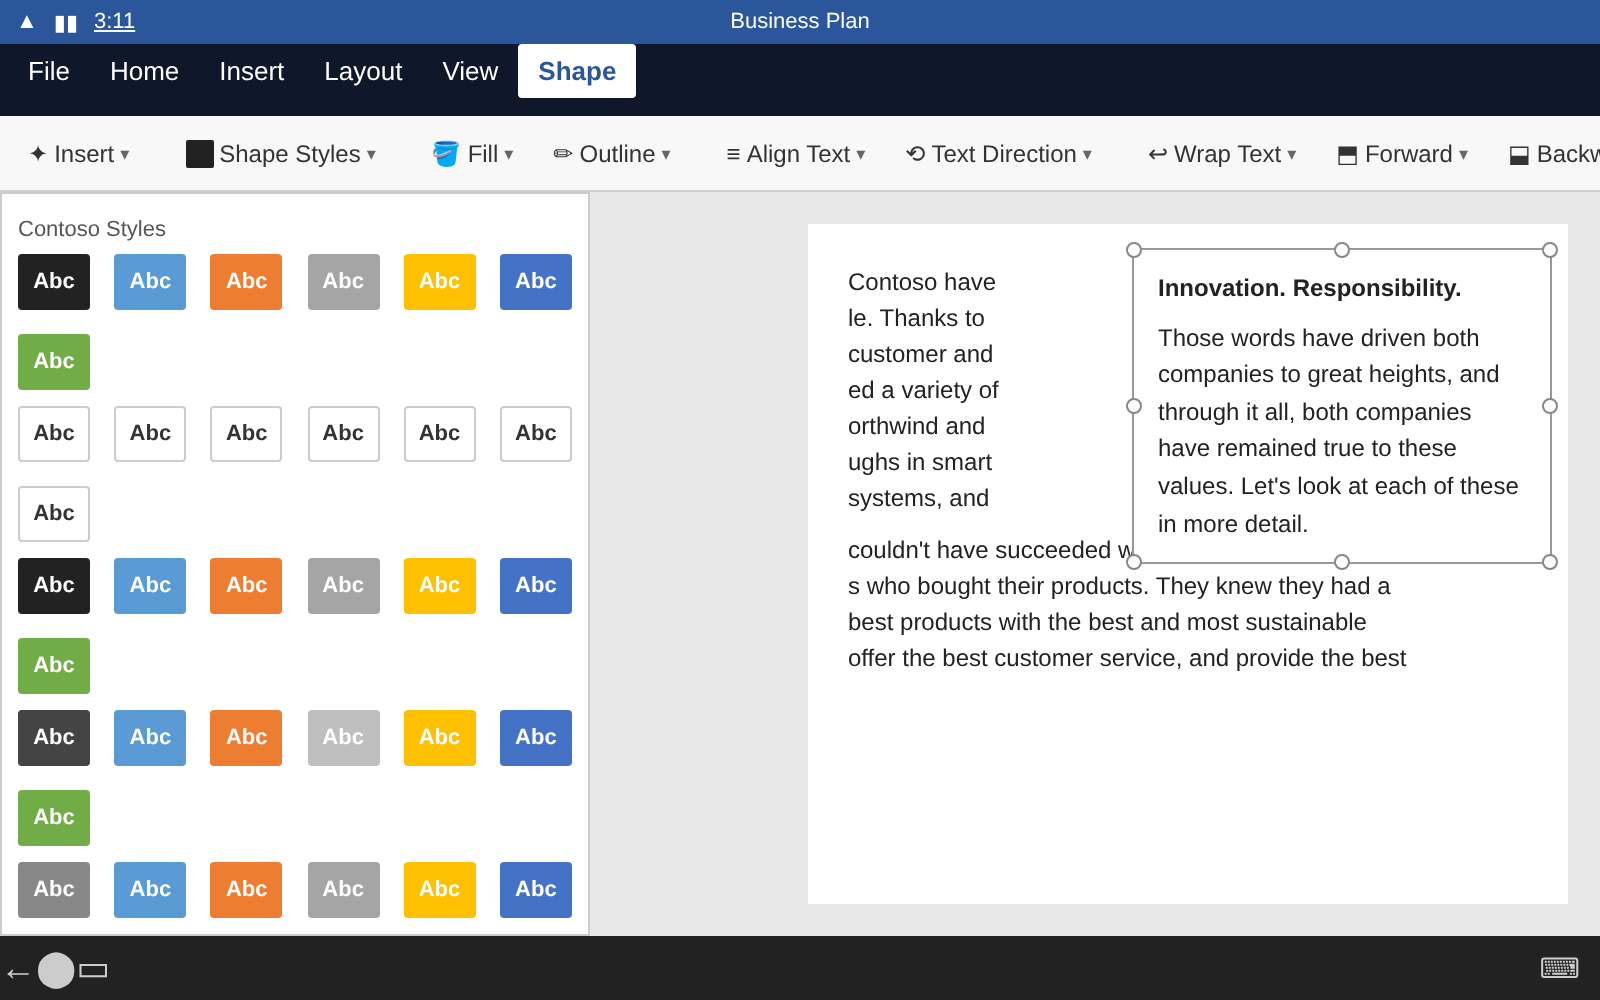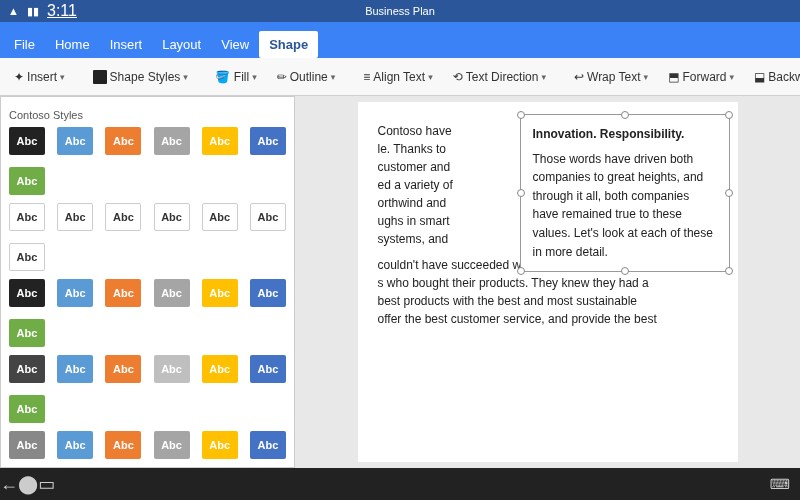--- a/index.html
+++ b/index.html
@@ -17,24 +17,24 @@
     .title-bar-title {
       color: white;
       font-size: 11px;
       position: absolute;
       left: 50%;
       transform: translateX(-50%);
     }
 
     
     .menu-bar {
-      background: #3b82f6;
+      background: #0f172a;
       height: 36px;
       display: flex;
-      align-items: flex-end;
+      align-items: flex-start;
       padding: 0 4px;
     }
     .menu-item {
       color: white;
       font-size: 13px;
       padding: 6px 10px;
       cursor: pointer;
       border-radius: 2px;
     }
     .menu-item.active {
@@ -116,22 +116,22 @@
       cursor: pointer;
       border-radius: 2px;
       border: 1px solid transparent;
     }
 
     
     .doc-area {
       flex: 1;
       background: #e8e8e8;
       display: flex;
-      justify-content: center;
-      padding: 6px;
+      justify-content: flex-end;
+      padding: 16px;
       overflow: hidden;
     }
     .doc-page {
       background: white;
       width: 380px;
       min-height: 340px;
       padding: 20px;
       font-size: 12px;
       line-height: 1.5;
       color: #222;
@@ -184,21 +184,21 @@
     }
   </style>
 </head>
 <body>
 
 <div class="title-bar">
   <span class="title-bar-title">Business Plan</span>
   <div class="top-right-icons">
     <span style="color:white;font-size:11px;">▲</span>
     <span style="color:white;font-size:11px;">▮▮</span>
-    <span style="color:white;font-size:16px;text-decoration:underline;">3:11</span>
+    <span style="color:white;font-size:11px;text-decoration:underline;">3:11</span>
   </div>
 </div>
 
 <div class="menu-bar">
   <span class="menu-item">File</span>
   <span class="menu-item">Home</span>
   <span class="menu-item">Insert</span>
   <span class="menu-item">Layout</span>
   <span class="menu-item">View</span>
   <span class="menu-item active">Shape</span>

